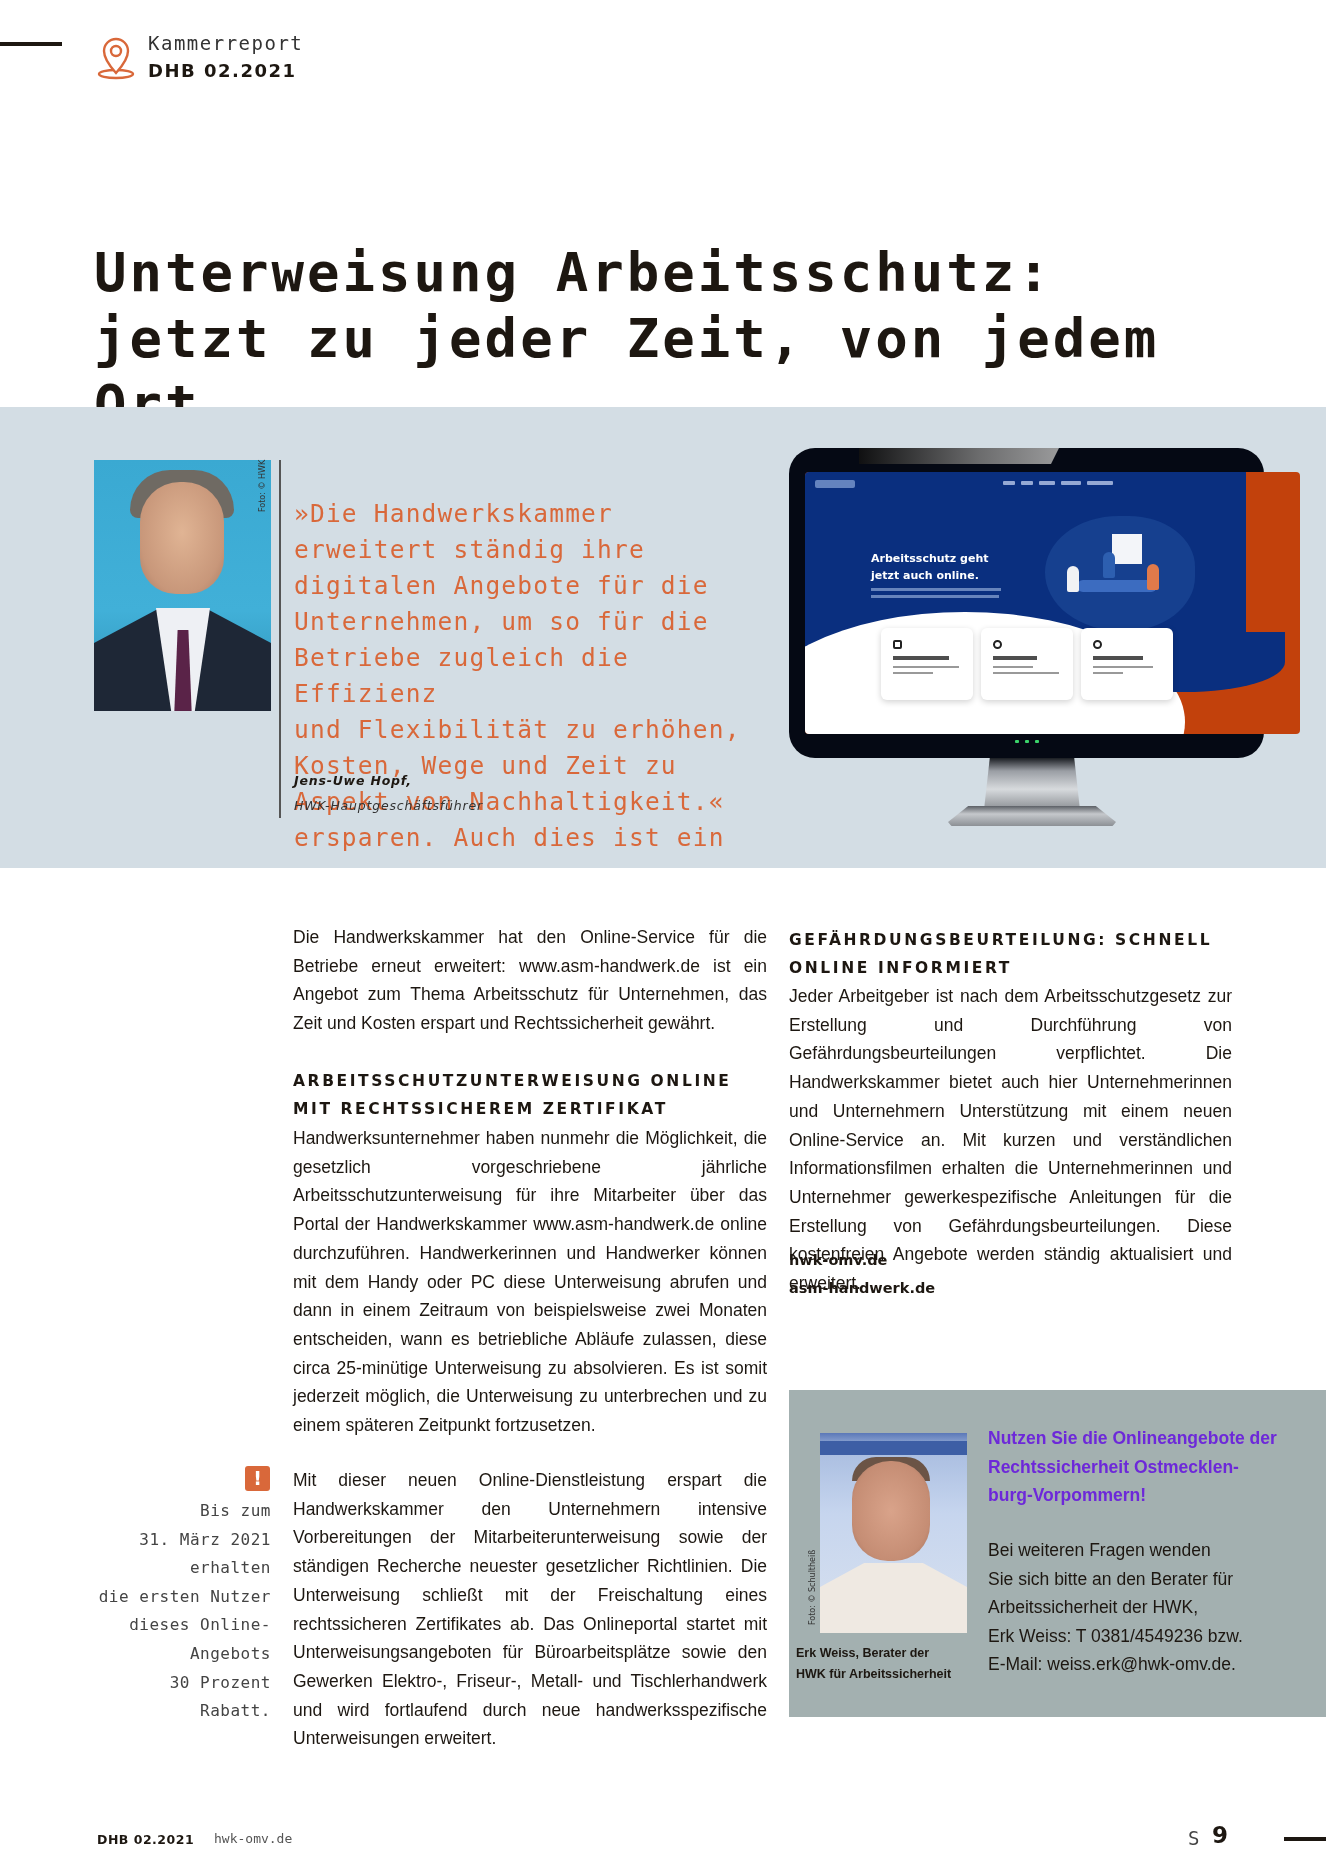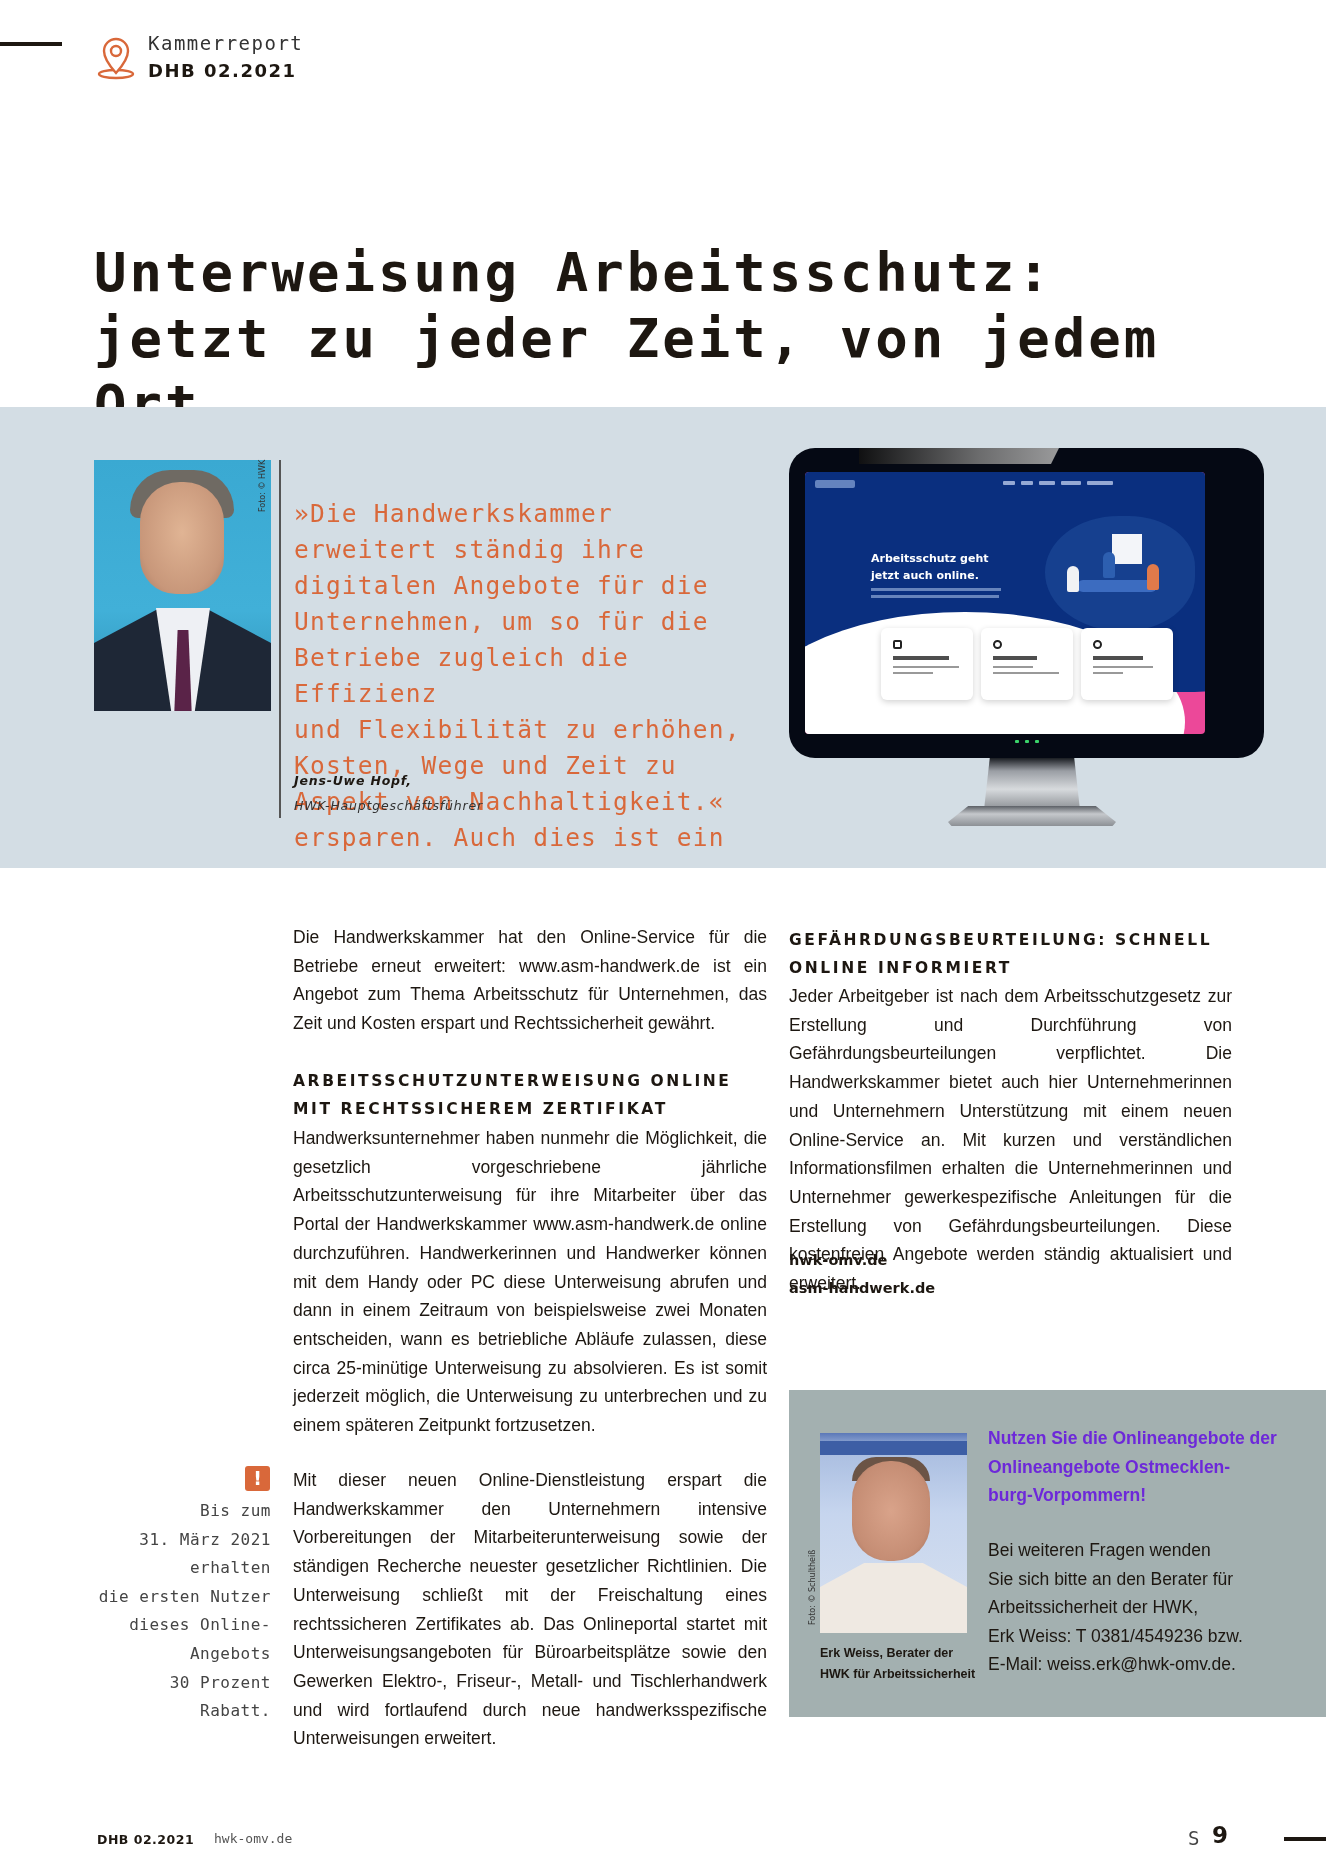--- a/index.html
+++ b/index.html
@@ -29,21 +29,21 @@
   .credit1 { left: 258px; top: 512px; }
 
   .quote-rule { left: 279px; top: 460px; width: 2px; height: 358px; background: #555; }
   .quote { left: 294px; top: 452px; width: 480px; font-family: "DejaVu Sans Mono", monospace; font-size: 24.5px; line-height: 36px; letter-spacing: 1.2px; color: #d9683a; margin-top: 44px; }
   .quote-author { left: 294px; top: 773px; font-family: "DejaVu Sans", sans-serif; font-size: 12.5px; font-weight: bold; font-style: italic; color: #1d1711; letter-spacing: 0.8px; }
   .quote-role { left: 294px; top: 798px; font-family: "DejaVu Sans", sans-serif; font-size: 12.5px; font-style: italic; color: #333; letter-spacing: 0.8px; }
 
   
   .monitor { left: 789px; top: 448px; width: 475px; height: 310px; background: #050914; border-radius: 26px; }
   .monitor .glare { position: absolute; left: 70px; top: 0; width: 200px; height: 16px; background: linear-gradient(90deg, #111 0%, #777 60%, #aaa 100%); clip-path: polygon(0 0, 100% 0, 96% 100%, 0 100%); opacity: .9; }
-  .screen { position: absolute; left: 16px; top: 24px; width: 400px; height: 262px; border-radius: 4px; overflow: hidden; background: #ec4899; padding-left: 48px; }
+  .screen { position: absolute; left: 16px; top: 24px; width: 495px; height: 262px; border-radius: 4px; overflow: hidden; background: #c2410c; padding-left: 48px; }
   .screen .hero { position: absolute; left: 0; top: 0; width: 441px; height: 200px; background: #0a2f7f; }
   .screen .curve { position: absolute; left: -60px; top: 140px; width: 440px; height: 220px; background: #fff; border-radius: 50%; }
   .screen .curve2 { position: absolute; left: 280px; top: 160px; width: 200px; height: 60px; background: #0a2f7f; border-radius: 0 0 50% 50%; }
   .screen .nav-logo { position: absolute; left: 10px; top: 8px; width: 40px; height: 8px; background: #8aa6d8; opacity: .7; border-radius: 2px; }
   .screen .nav-item { position: absolute; top: 9px; height: 4px; background: #b8c8ea; opacity: .8; border-radius: 1px; }
   .screen .headline { position: absolute; left: 66px; top: 78px; width: 130px; font-family: "DejaVu Sans", sans-serif; font-weight: bold; font-size: 11px; line-height: 17px; color: #fff; }
   .screen .sub { position: absolute; left: 66px; top: 116px; width: 130px; height: 3px; background: #8ea8d6; opacity: .7; }
   .screen .sub2 { position: absolute; left: 66px; top: 123px; width: 128px; height: 3px; background: #8ea8d6; opacity: .7; }
   .screen .blob { position: absolute; left: 240px; top: 44px; width: 150px; height: 115px; border-radius: 50% 45% 48% 52%; background: #16408f; }
   .screen .board { position: absolute; left: 307px; top: 62px; width: 30px; height: 30px; background: #f3f5f9; }
@@ -70,21 +70,21 @@
   .side-note { left: 90px; top: 1497px; width: 181px; text-align: right; font-family: "DejaVu Sans Mono", monospace; font-size: 16px; line-height: 28.6px; color: #444; letter-spacing: 0.5px; }
 
   
   .contact-box { left: 789px; top: 1390px; width: 537px; height: 327px; background: #a3b0b0; }
   .portrait2 { left: 820px; top: 1433px; width: 147px; height: 200px; background: linear-gradient(180deg, #5b78b8 0%, #a9bde0 8%, #c6d5ee 40%, #d8e1ef 100%); overflow: hidden; }
   .portrait2 .stripe { position: absolute; left: 0; top: 8px; width: 147px; height: 14px; background: #3d5ea5; }
   .portrait2 .head { position: absolute; left: 32px; top: 28px; width: 78px; height: 100px; border-radius: 38px 38px 36px 36px; background: radial-gradient(ellipse at 50% 50%, #d9a38a 0%, #c58d74 70%, #9b6d58 100%); }
   .portrait2 .hairline { position: absolute; left: 32px; top: 24px; width: 78px; height: 24px; border-radius: 38px 38px 0 0; background: #6b5446; }
   .portrait2 .body { position: absolute; left: 0; top: 130px; width: 147px; height: 80px; background: #efe9e2; clip-path: polygon(0 30%, 30% 0, 70% 0, 100% 30%, 100% 100%, 0 100%); }
   .credit2 { left: 808px; top: 1625px; }
-  .caption2 { left: 820px; top: 1643px; width: 160px; font-family: "Liberation Sans", sans-serif; font-weight: bold; font-size: 12.5px; line-height: 21px; color: #1d1711; }
+  .caption2 { left: 796px; top: 1643px; width: 160px; font-family: "Liberation Sans", sans-serif; font-weight: bold; font-size: 12.5px; line-height: 21px; color: #1d1711; }
   .contact-head { left: 988px; top: 1424px; width: 320px; font-family: "Liberation Sans", sans-serif; font-weight: bold; font-size: 17.5px; line-height: 28.5px; color: #6d28d9; }
   .contact-body { left: 988px; top: 1536px; width: 320px; font-family: "Liberation Sans", sans-serif; font-size: 17.5px; line-height: 28.5px; color: #1d1711; }
 
   
   .foot-issue { left: 97px; top: 1832px; font-family: "DejaVu Sans", sans-serif; font-weight: bold; font-size: 12.5px; letter-spacing: 0.5px; }
   .foot-site { left: 214px; top: 1831px; font-family: "DejaVu Sans Mono", monospace; font-size: 13px; color: #555; }
   .foot-s { left: 1188px; top: 1827px; font-family: "DejaVu Sans Mono", monospace; font-size: 19px; color: #444; }
   .foot-num { left: 1212px; top: 1822px; font-family: "DejaVu Sans", sans-serif; font-weight: bold; font-size: 23px; }
   .foot-rule { left: 1284px; top: 1837px; width: 42px; height: 4px; background: #1d1711; }
 </style>
@@ -212,21 +212,21 @@
     <div class="hairline"></div>
     <div class="head"></div>
 </div>
 <div class="credit-vert credit2">Foto: © Schultheiß</div>
 <div class="abs caption2">
   <div>Erk Weiss, Berater der</div>
   <div>HWK für Arbeitssicherheit</div>
 </div>
 <div class="abs contact-head">
   <div>Nutzen Sie die Onlineangebote der</div>
-  <div>Onlineangebote Ostmecklen-</div>
+  <div>Rechtssicherheit Ostmecklen-</div>
   <div>burg-Vorpommern!</div>
 </div>
 <div class="abs contact-body">
   <div>Bei weiteren Fragen wenden</div>
   <div>Sie sich bitte an den Berater für</div>
   <div>Arbeitssicherheit der HWK,</div>
   <div>Erk Weiss: T 0381/4549236 bzw.</div>
   <div>E-Mail: weiss.erk@hwk-omv.de.</div>
 </div>
 

